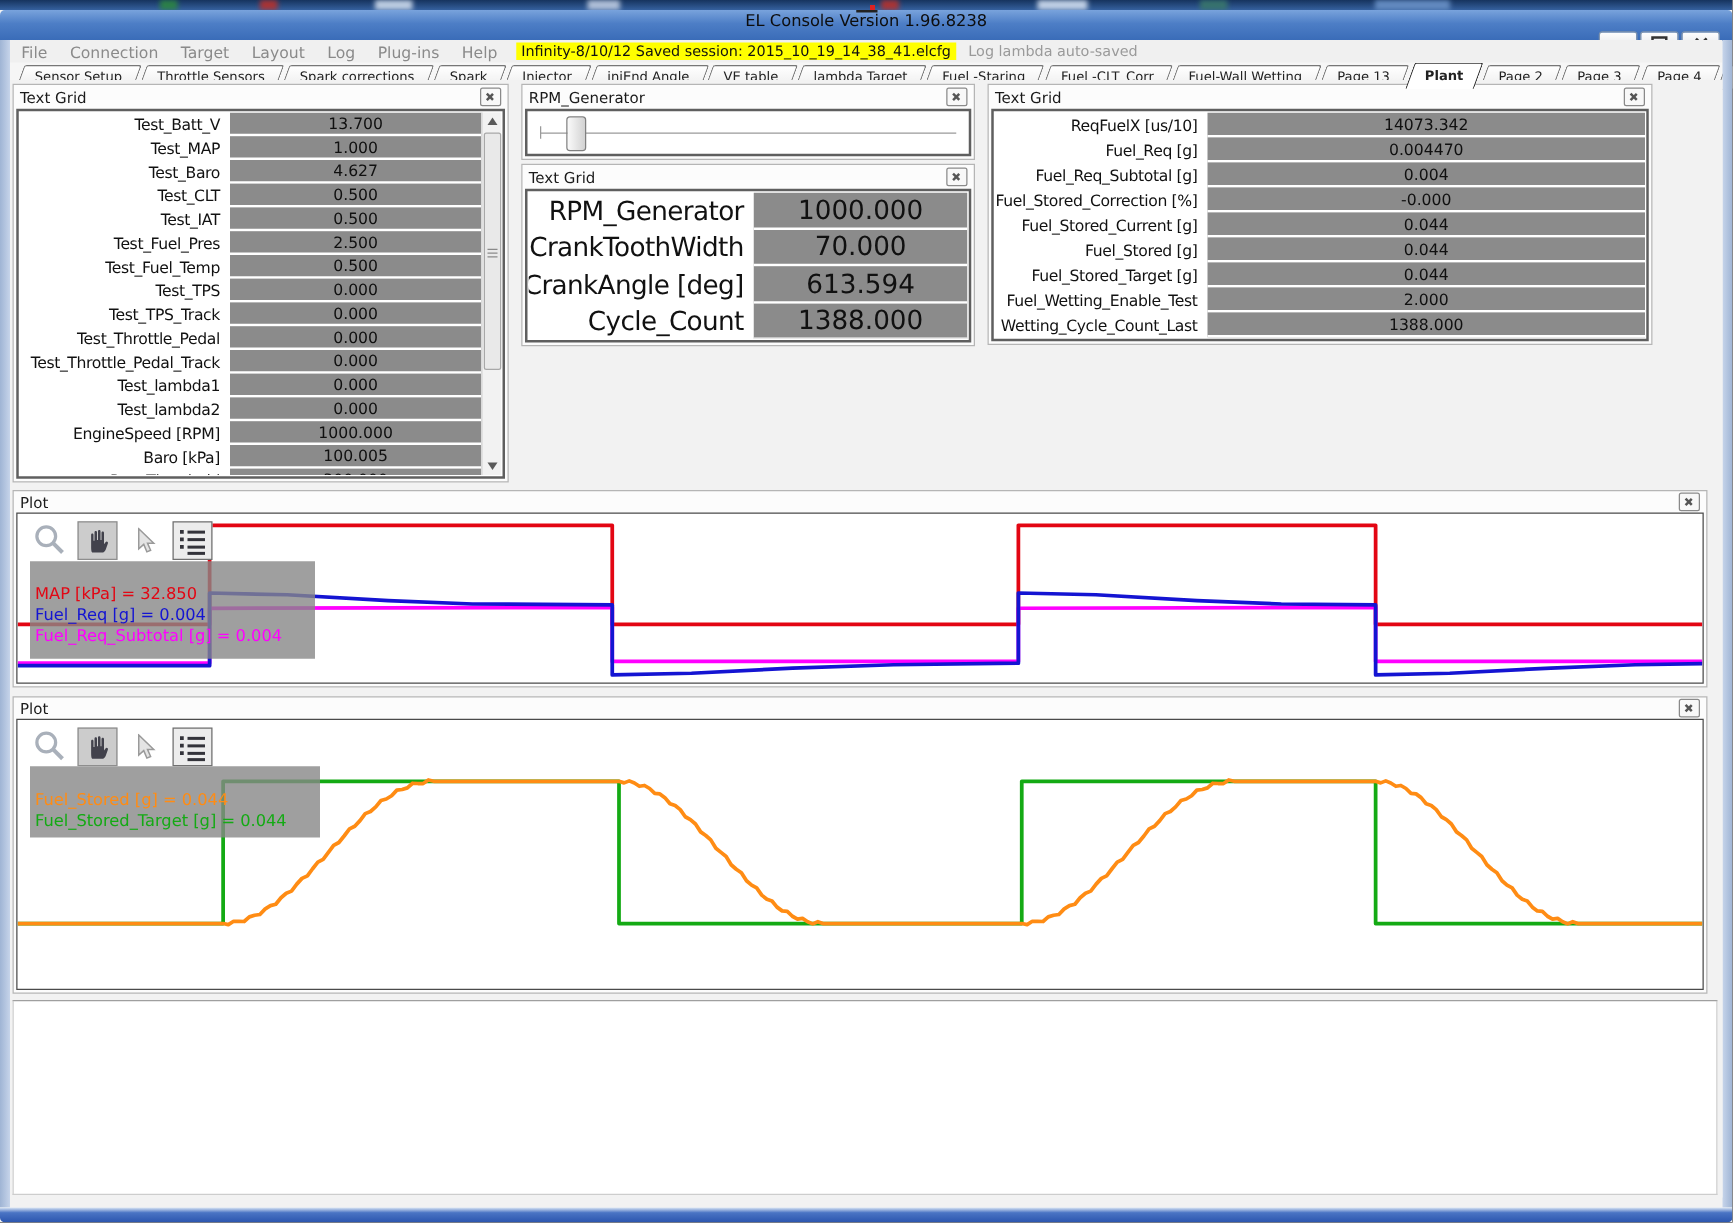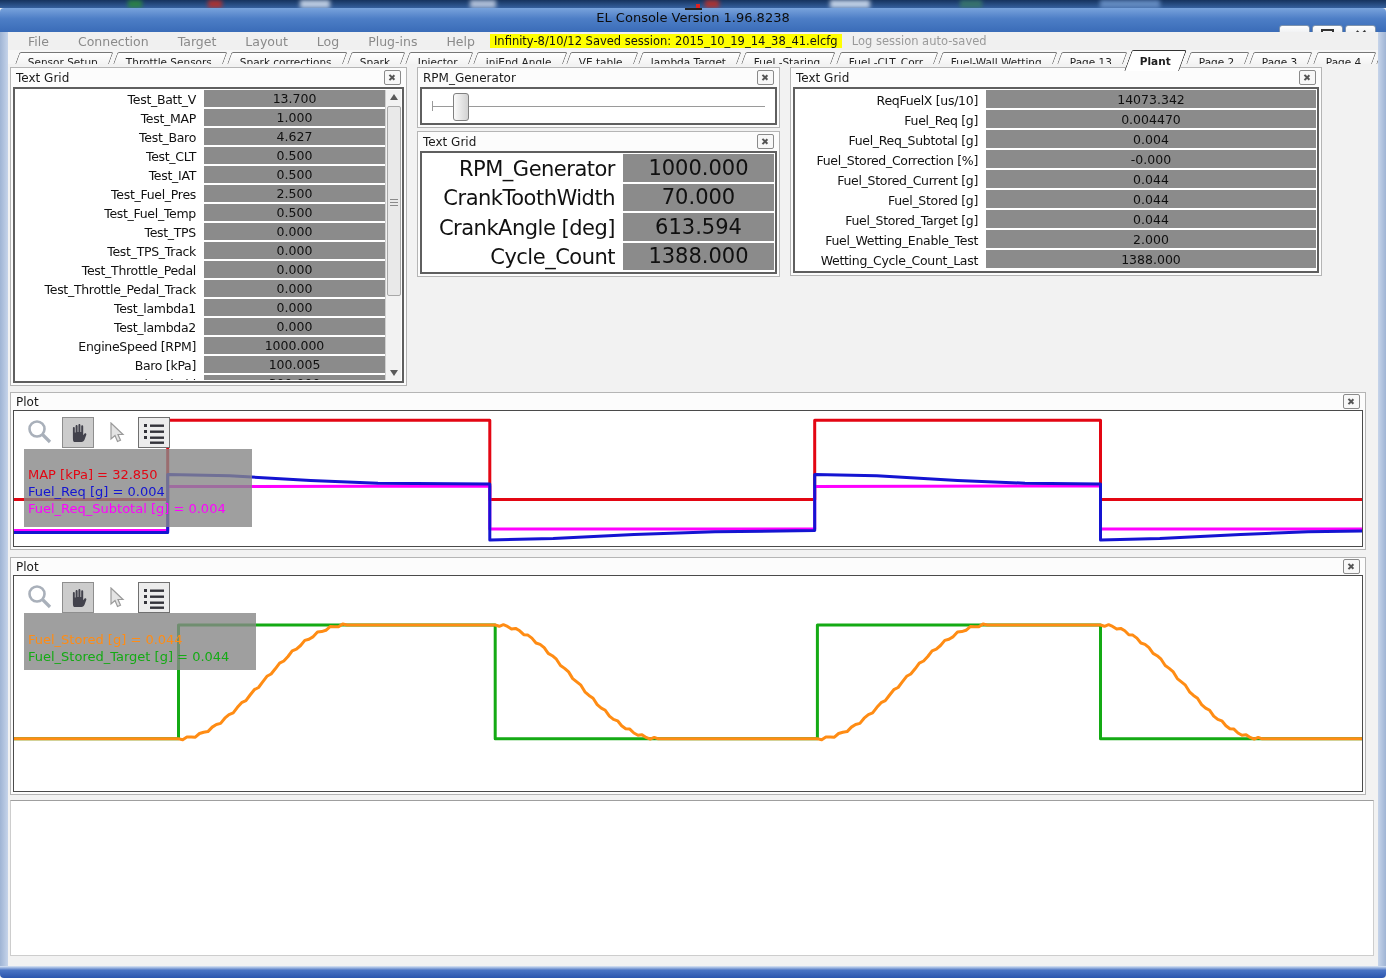--- a/index.html
+++ b/index.html
@@ -22,21 +22,21 @@
   .win-btns{margin-left:auto;display:flex;gap:2px;margin-right:10px;}
   .win-btn{width:29px;height:17px;background:linear-gradient(#fefefe,#d9dde2);
     border:1px solid #7e93ad;border-radius:3px;display:flex;align-items:center;justify-content:center;}
   .g-min{width:10px;height:3px;background:#333;}
   .g-max{width:9px;height:8px;border:2px solid #333;}
   .g-close{position:relative;width:12px;height:12px;}
   .g-close::before,.g-close::after{content:"";position:absolute;left:5px;top:0;width:2.4px;height:12px;background:#333;}
   .g-close::before{transform:rotate(45deg);} .g-close::after{transform:rotate(-45deg);}
   .menubar{position:absolute;left:8px;top:32px;width:1370px;height:18px;background:#f0f0f0;
     display:flex;align-items:center;font-size:12.5px;}
-  .menu-item{color:#8a8a8a;padding:0 9px;margin-left:11px;}
+  .menu-item{color:#8a8a8a;padding:0 9px;}
   .session-badge{background:#ffff00;color:#111;padding:0 4px;margin-left:6px;font-size:11.5px;white-space:nowrap;}
   .autosave{color:#9a9a9a;margin-left:10px;font-size:11.5px;white-space:nowrap;}
   .tabbar{position:absolute;left:8px;top:50px;width:1370px;height:22px;background:#f6f6f6;
     border-bottom:1px solid #9a9a9a;display:flex;align-items:flex-end;padding-left:8px;box-sizing:border-box;}
   .tab{position:relative;height:18px;margin-right:4px;padding:0 11px;transform:skewX(-20deg);
     background:linear-gradient(#ffffff,#ececec);border:1px solid #777;border-bottom:none;
     border-radius:2px 2px 0 0;display:flex;align-items:center;}
   .tab>span{transform:skewX(20deg);font-size:10.5px;color:#222;white-space:nowrap;}
   .tab.active{background:#fff;border-color:#333;z-index:3;height:20px;}
   .tab.active>span{font-weight:bold;}
@@ -51,21 +51,21 @@
   .panel-header{height:19px;display:flex;align-items:center;padding:0 5px;}
   .panel-title{font-size:12px;color:#1a1a1a;}
   .panel-close{margin-left:auto;width:15px;height:13px;background:#f8f8f8;border:1px solid #8a8a8a;
     border-radius:2px;position:relative;}
   .panel-close::before,.panel-close::after{content:"";position:absolute;left:6px;top:3px;width:1.6px;height:7px;background:#555;}
   .panel-close::before{transform:rotate(45deg);} .panel-close::after{transform:rotate(-45deg);}
   .panel-body{position:absolute;left:2px;right:2px;bottom:2px;top:19px;border:2px solid #5f5f5f;
     background:#fff;overflow:hidden;}
   
   .grid-rows{position:absolute;inset:1px;overflow:hidden;}
-  .grid-row{display:flex;align-items:stretch;padding-left:20px;}
+  .grid-row{display:flex;align-items:stretch;}
   .grid-label{text-align:right;color:#111;display:flex;align-items:center;justify-content:flex-end;
     padding-right:8px;box-sizing:border-box;white-space:nowrap;}
   .grid-value{flex:1;background:#8b8b8b;color:#101010;display:flex;align-items:center;
     justify-content:center;border-bottom:2px solid #fff;box-sizing:border-box;}
   .small-grid .grid-row{height:19px;font-size:12.5px;}
   .small-grid .grid-label{width:168px;letter-spacing:-0.3px;}
   #panel-right-grid .grid-row{height:20px;font-size:12.5px;}
   #panel-right-grid .grid-label{width:170px;letter-spacing:-0.3px;}
   #panel-mid-grid .grid-row{height:29.5px;font-size:21px;}
   #panel-mid-grid .grid-label{width:180px;letter-spacing:-0.5px;}
@@ -133,21 +133,21 @@
 
     <span class="menu-item">File</span>
         <span class="menu-item">Connection</span>
         <span class="menu-item">Target</span>
         <span class="menu-item">Layout</span>
         <span class="menu-item">Log</span>
         <span class="menu-item">Plug-ins</span>
         <span class="menu-item">Help</span>
       </div>
     <span class="session-badge">Infinity-8/10/12 Saved session: 2015_10_19_14_38_41.elcfg</span>
-    <span class="autosave">Log session auto-saved</span>
+    <span class="autosave">Log lambda auto-saved</span>
   </div>
 
   <div class="tabbar">
     <div style="display:flex;align-items:flex-end;">
 
         <div class="tab">
           <span>Sensor Setup</span>
         </div>
 
         <div class="tab">

